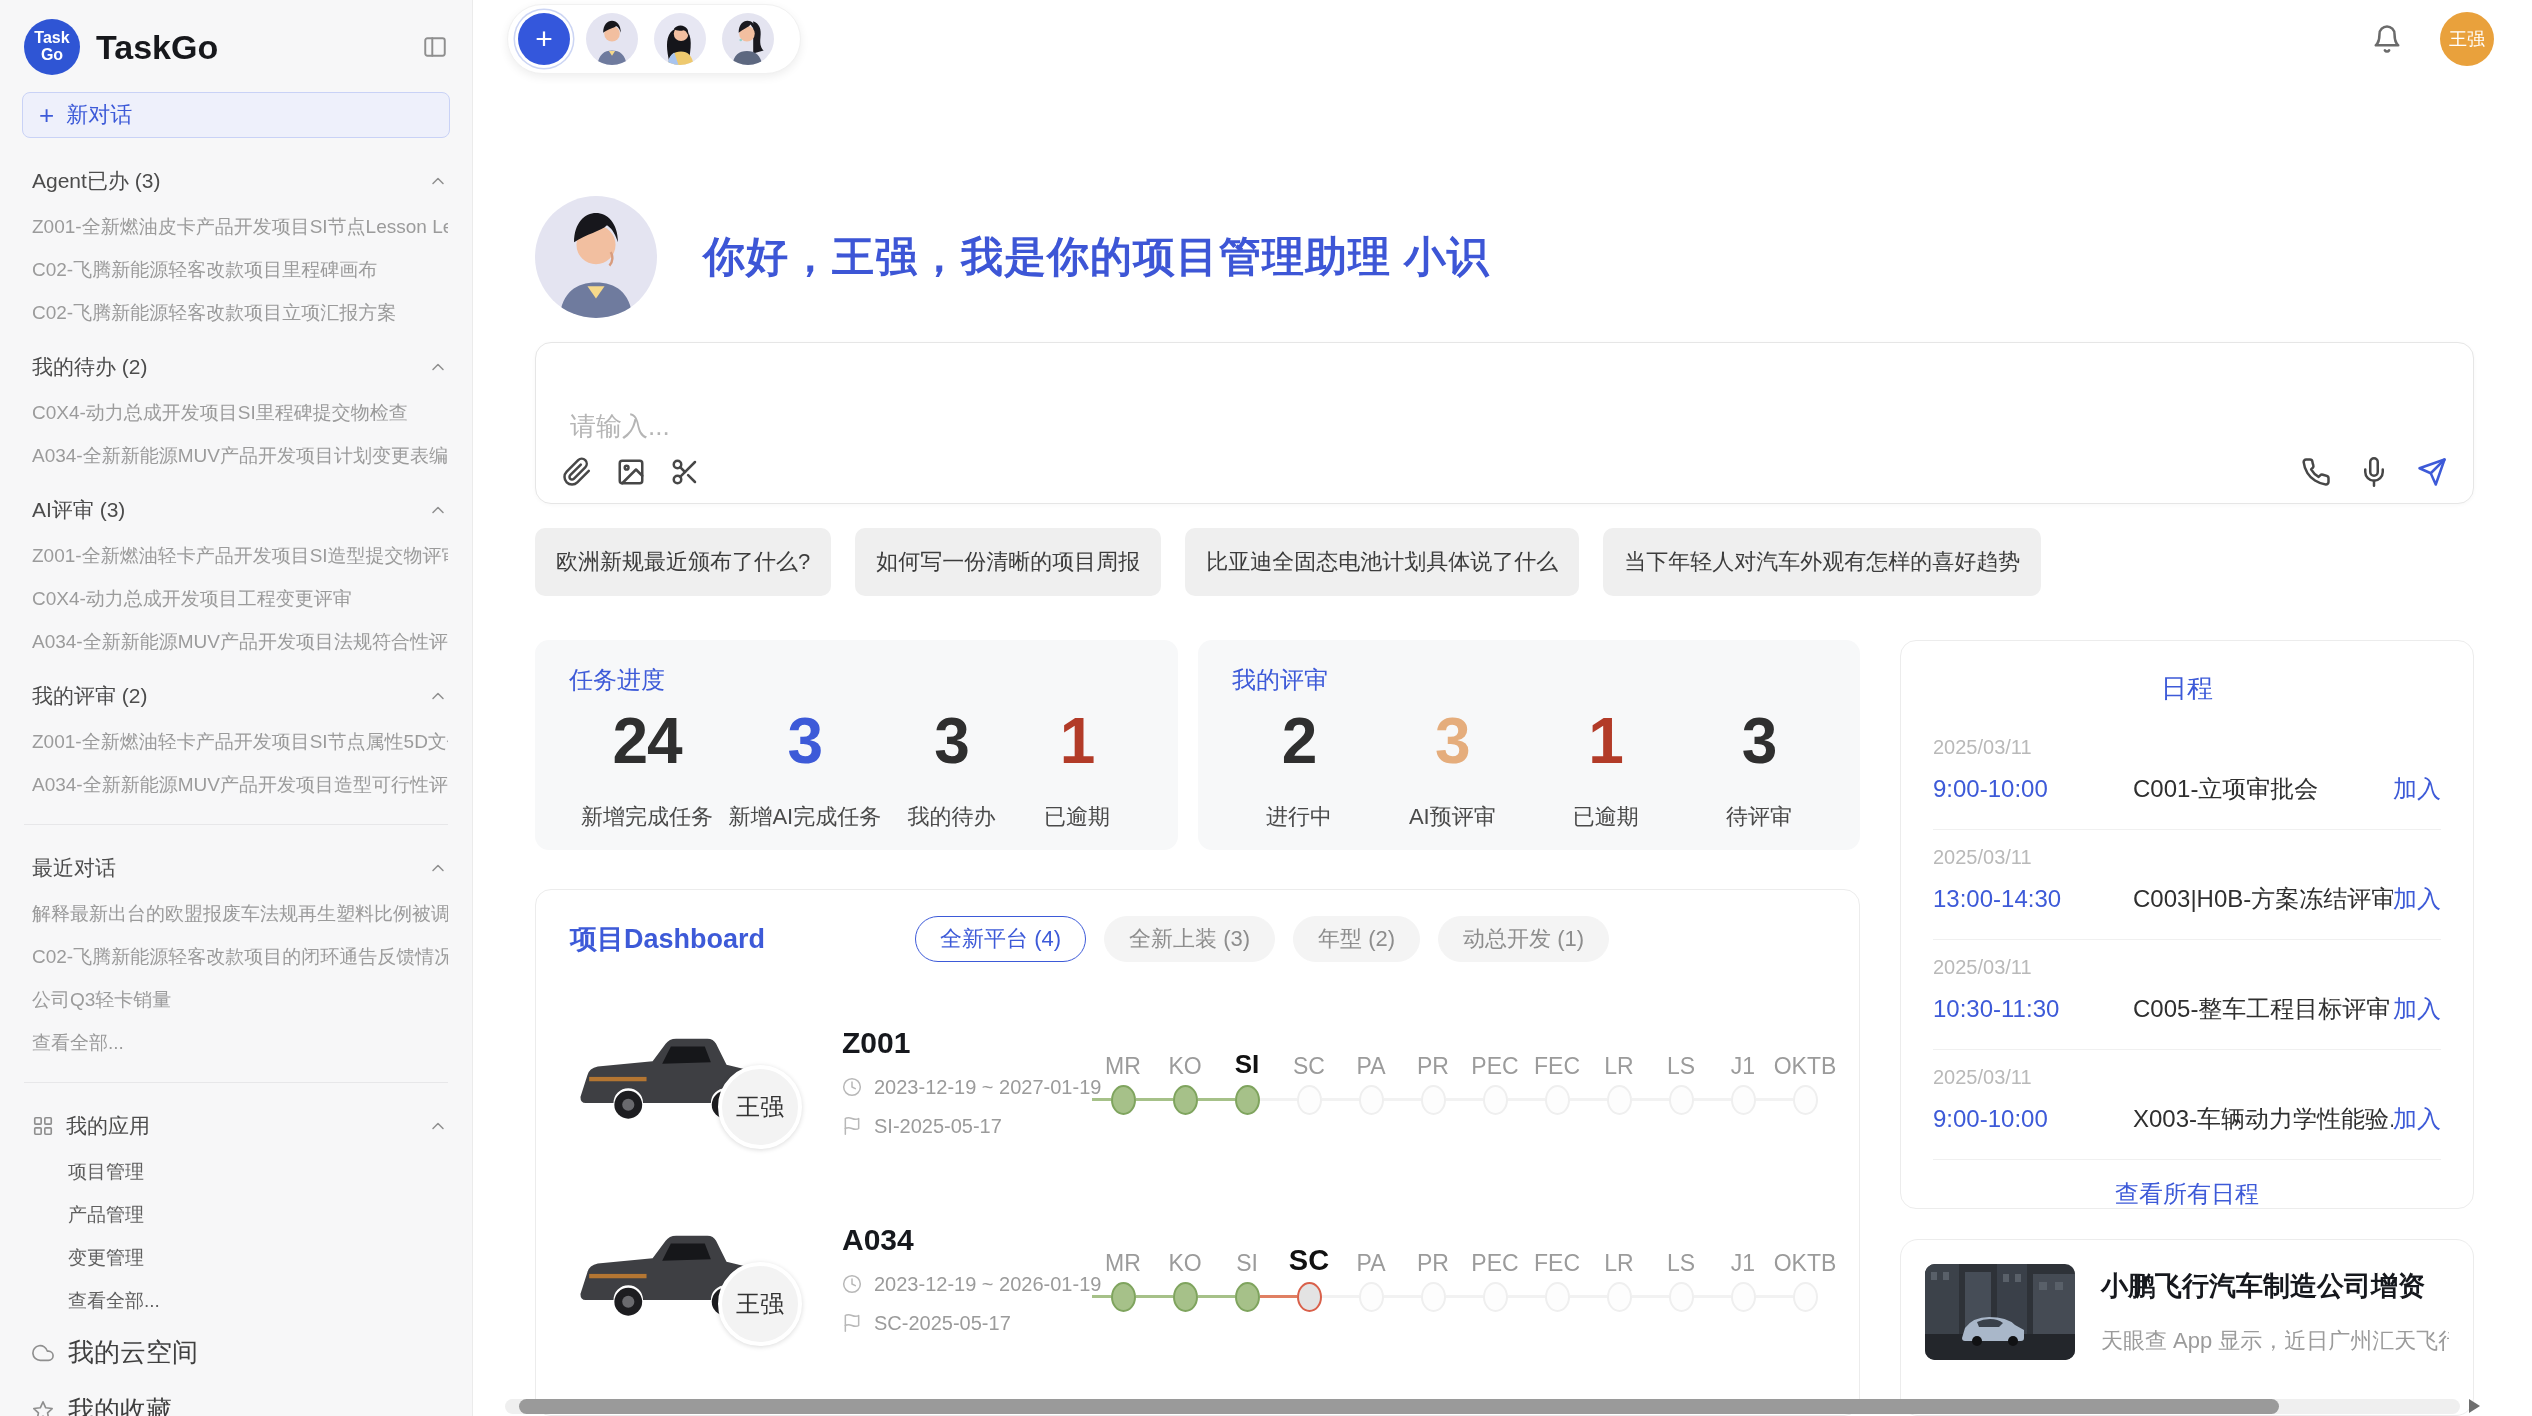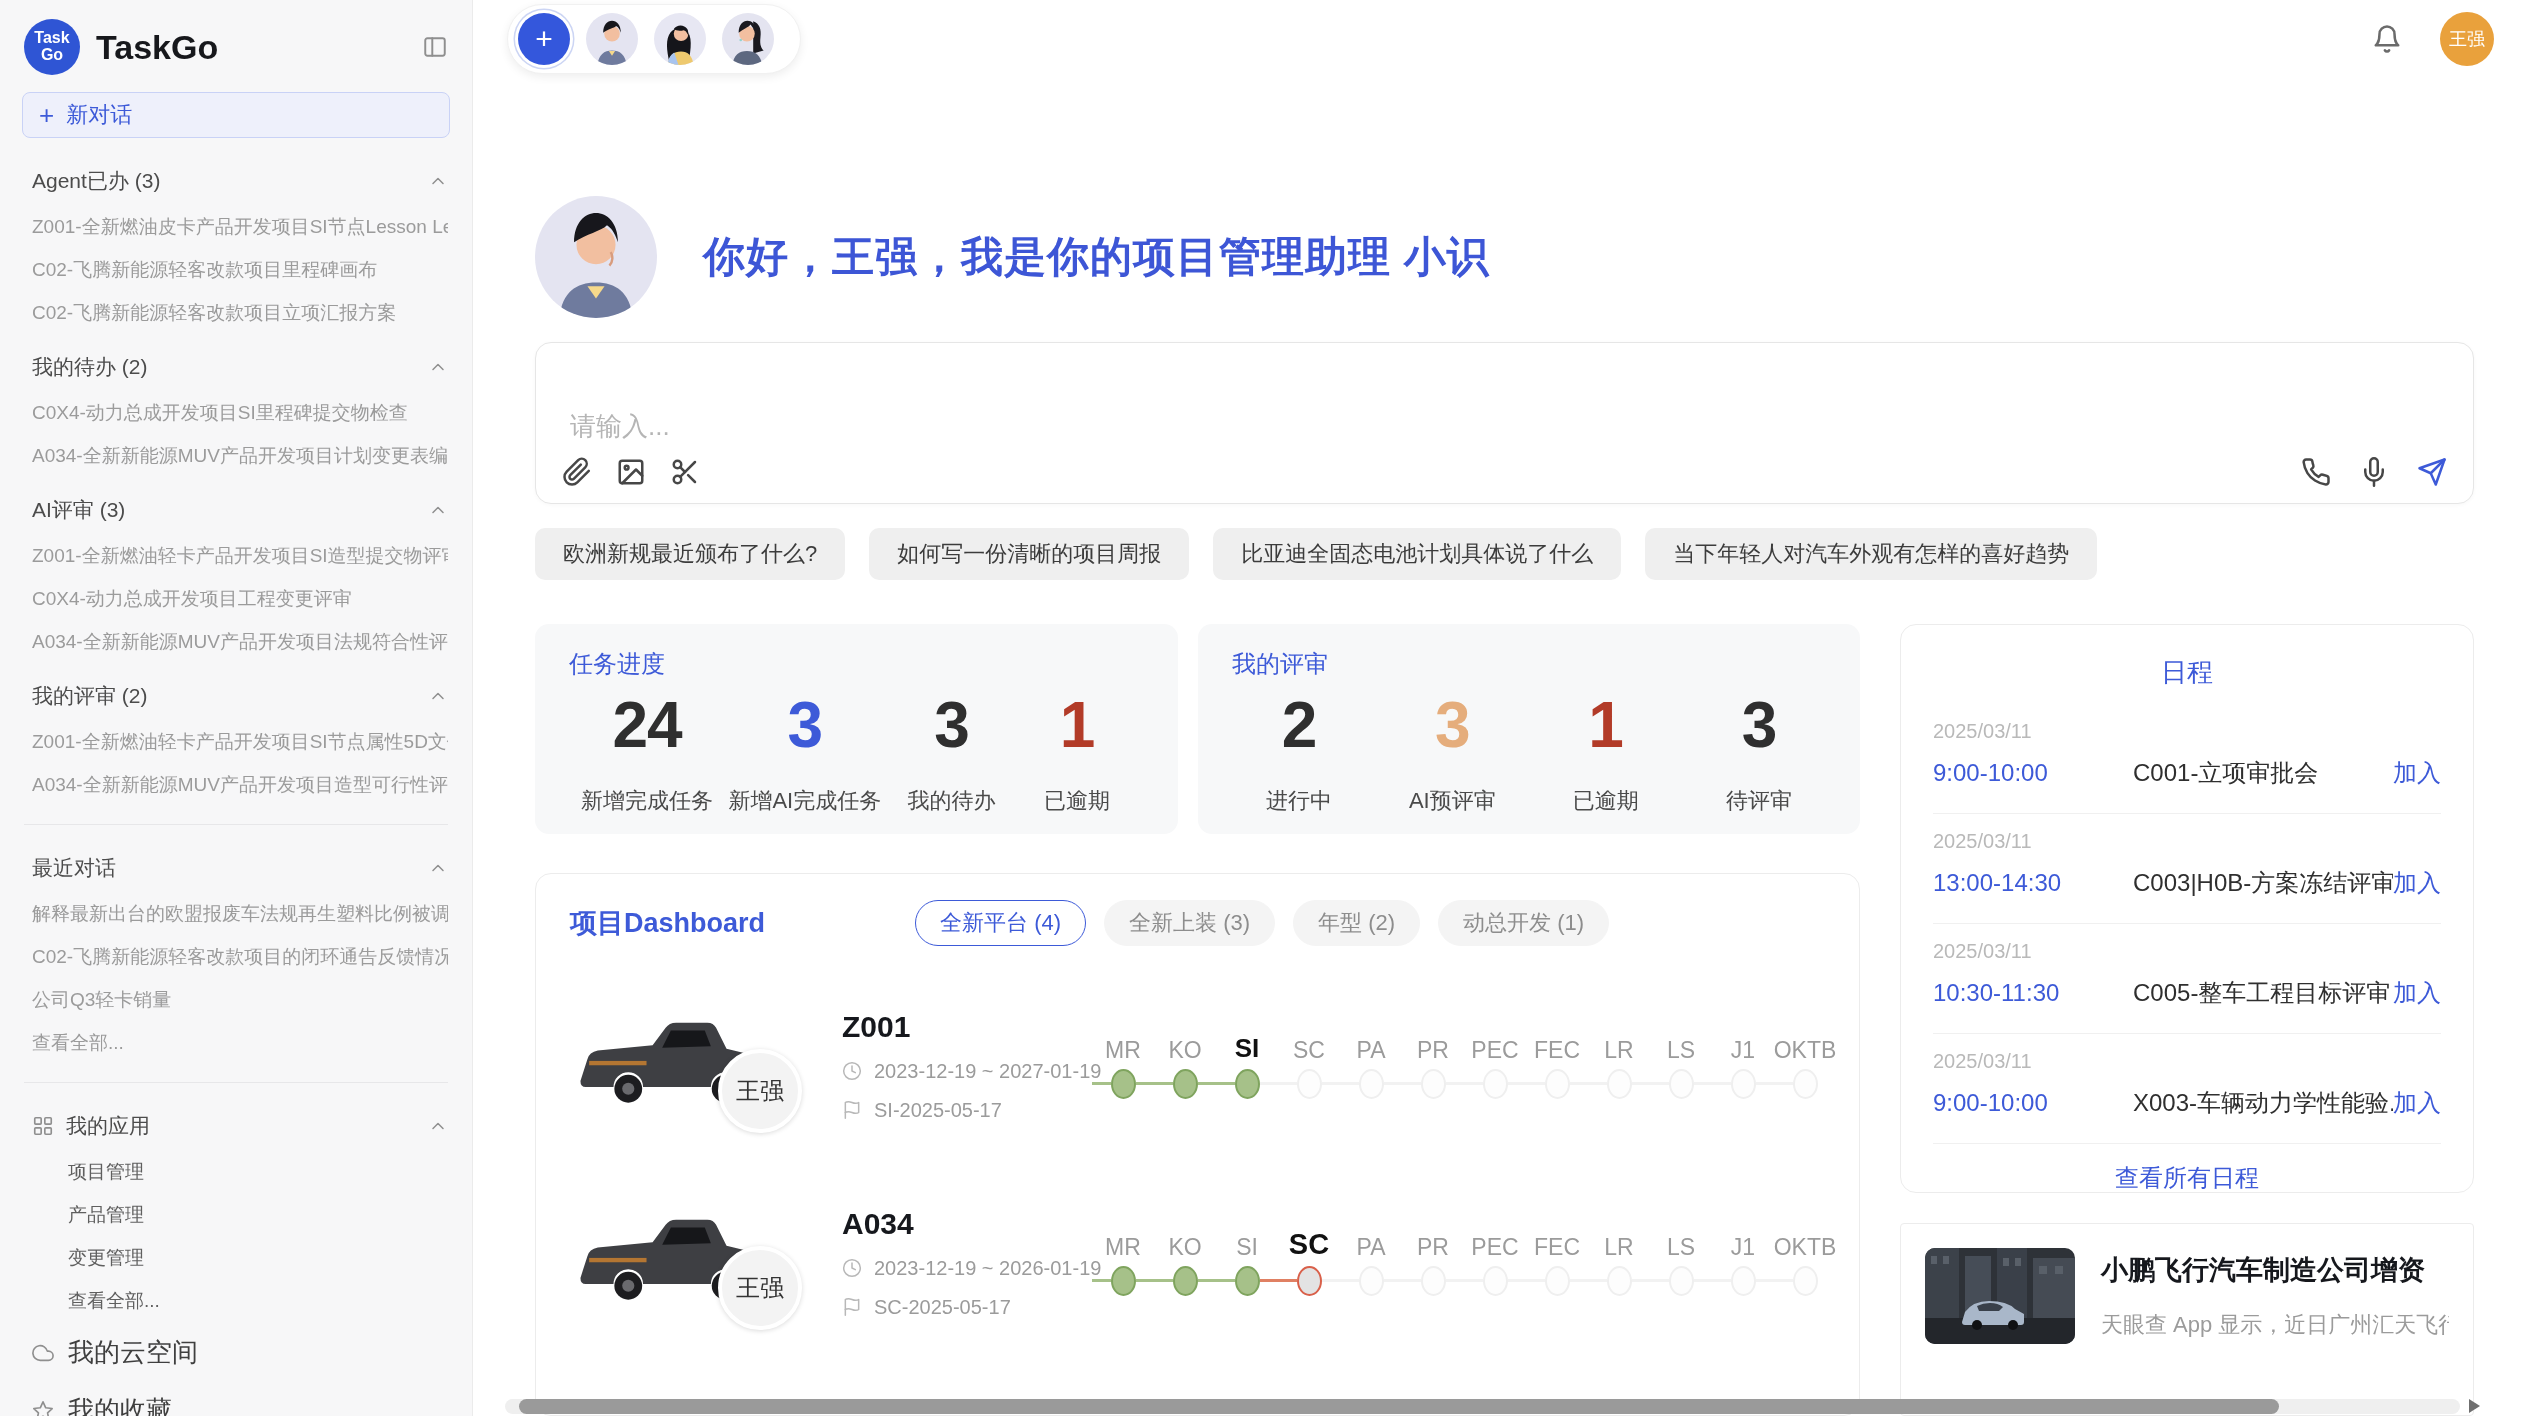--- a/index.html
+++ b/index.html
@@ -49,22 +49,22 @@
   .greet-text{font-size:42px;font-weight:700;color:#3d56d6;letter-spacing:1px;}
 
   .input-card{margin-top:24px;height:162px;border:1.5px solid #e6e6e6;border-radius:16px;position:relative;
         background:#fff;box-shadow:0 1px 4px rgba(0,0,0,.03);}
   .placeholder{position:absolute;left:34px;top:66px;font-size:26px;color:#b5b5b5;}
   .tools-left{position:absolute;left:26px;bottom:16px;display:flex;gap:24px;}
   .tools-right{position:absolute;right:26px;bottom:16px;display:flex;gap:28px;}
   .tool{cursor:pointer;}
 
   .chips{display:flex;gap:24px;margin-top:24px;}
-  .chip{background:#efefef;border-radius:10px;height:52px;display:flex;align-items:center;
-        padding:0 28px;font-size:22px;color:#3c3c3c;white-space:nowrap;cursor:pointer;}
+  .chip{background:#efefef;border-radius:10px;height:68px;display:flex;align-items:center;
+        padding:0 21px;font-size:22px;color:#3c3c3c;white-space:nowrap;cursor:pointer;}
 
   .brief-head{position:relative;margin-top:56px;height:42px;}
   .brief-title{text-align:center;font-size:31px;font-weight:700;color:#1f1f1f;}
   .brief-icon{position:absolute;right:4px;top:4px;cursor:pointer;}
 
   .content-cols{display:flex;gap:40px;margin-top:44px;flex:1;min-height:0;}
   .left-col{width:1325px;display:flex;flex-direction:column;flex-shrink:0;}
   .stats-row{display:flex;gap:20px;}
   .stat-card{background:#f7f8f9;border-radius:14px;height:210px;padding:24px 34px;}
   .stat-card.c1{width:643px;}
@@ -112,21 +112,21 @@
         display:flex;flex-direction:column;background:#fff;}
   .sched-title{text-align:center;color:#3d5ad8;font-size:26px;padding:8px 0 14px;}
   .s-entry{padding:16px 0 24px;border-bottom:1px solid #f0f0f0;}
   .s-date{color:#b9b9b9;font-size:20px;}
   .s-main{display:flex;align-items:center;margin-top:14px;}
   .s-time{color:#3d5ad8;font-size:24px;width:200px;flex-shrink:0;}
   .s-title{color:#2f2f2f;font-size:24px;flex:1;white-space:nowrap;overflow:hidden;}
   .s-join{color:#3d5ad8;font-size:24px;cursor:pointer;}
   .view-all{text-align:center;color:#3d5ad8;font-size:24px;margin-top:auto;padding:18px 0 10px;cursor:pointer;}
 
-  .news-card{border:1.5px solid #ececec;border-radius:4px;flex:1;padding:24px;display:flex;gap:26px;
+  .news-card{border:1.5px solid #ececec;border-radius:18px;flex:1;padding:24px;display:flex;gap:26px;
         overflow:hidden;background:#fff;}
   .news-img{width:150px;height:96px;border-radius:10px;overflow:hidden;flex-shrink:0;}
   .news-img svg{display:block;width:100%;height:100%;}
   .news-title{font-size:27px;font-weight:700;color:#16181d;margin-top:4px;white-space:nowrap;}
   .news-snippet{font-size:22px;color:#9b9b9b;margin-top:22px;white-space:nowrap;overflow:hidden;}
 
   .hscroll{position:absolute;left:505px;right:72px;bottom:2px;height:15px;background:#efefef;
         border-radius:8px;}
   .hthumb{position:absolute;left:14px;top:0;height:15px;width:1760px;background:#9a9a9a;border-radius:8px;cursor:pointer;}
   .harrow{position:absolute;right:52px;bottom:3px;width:0;height:0;border-top:7px solid transparent;

